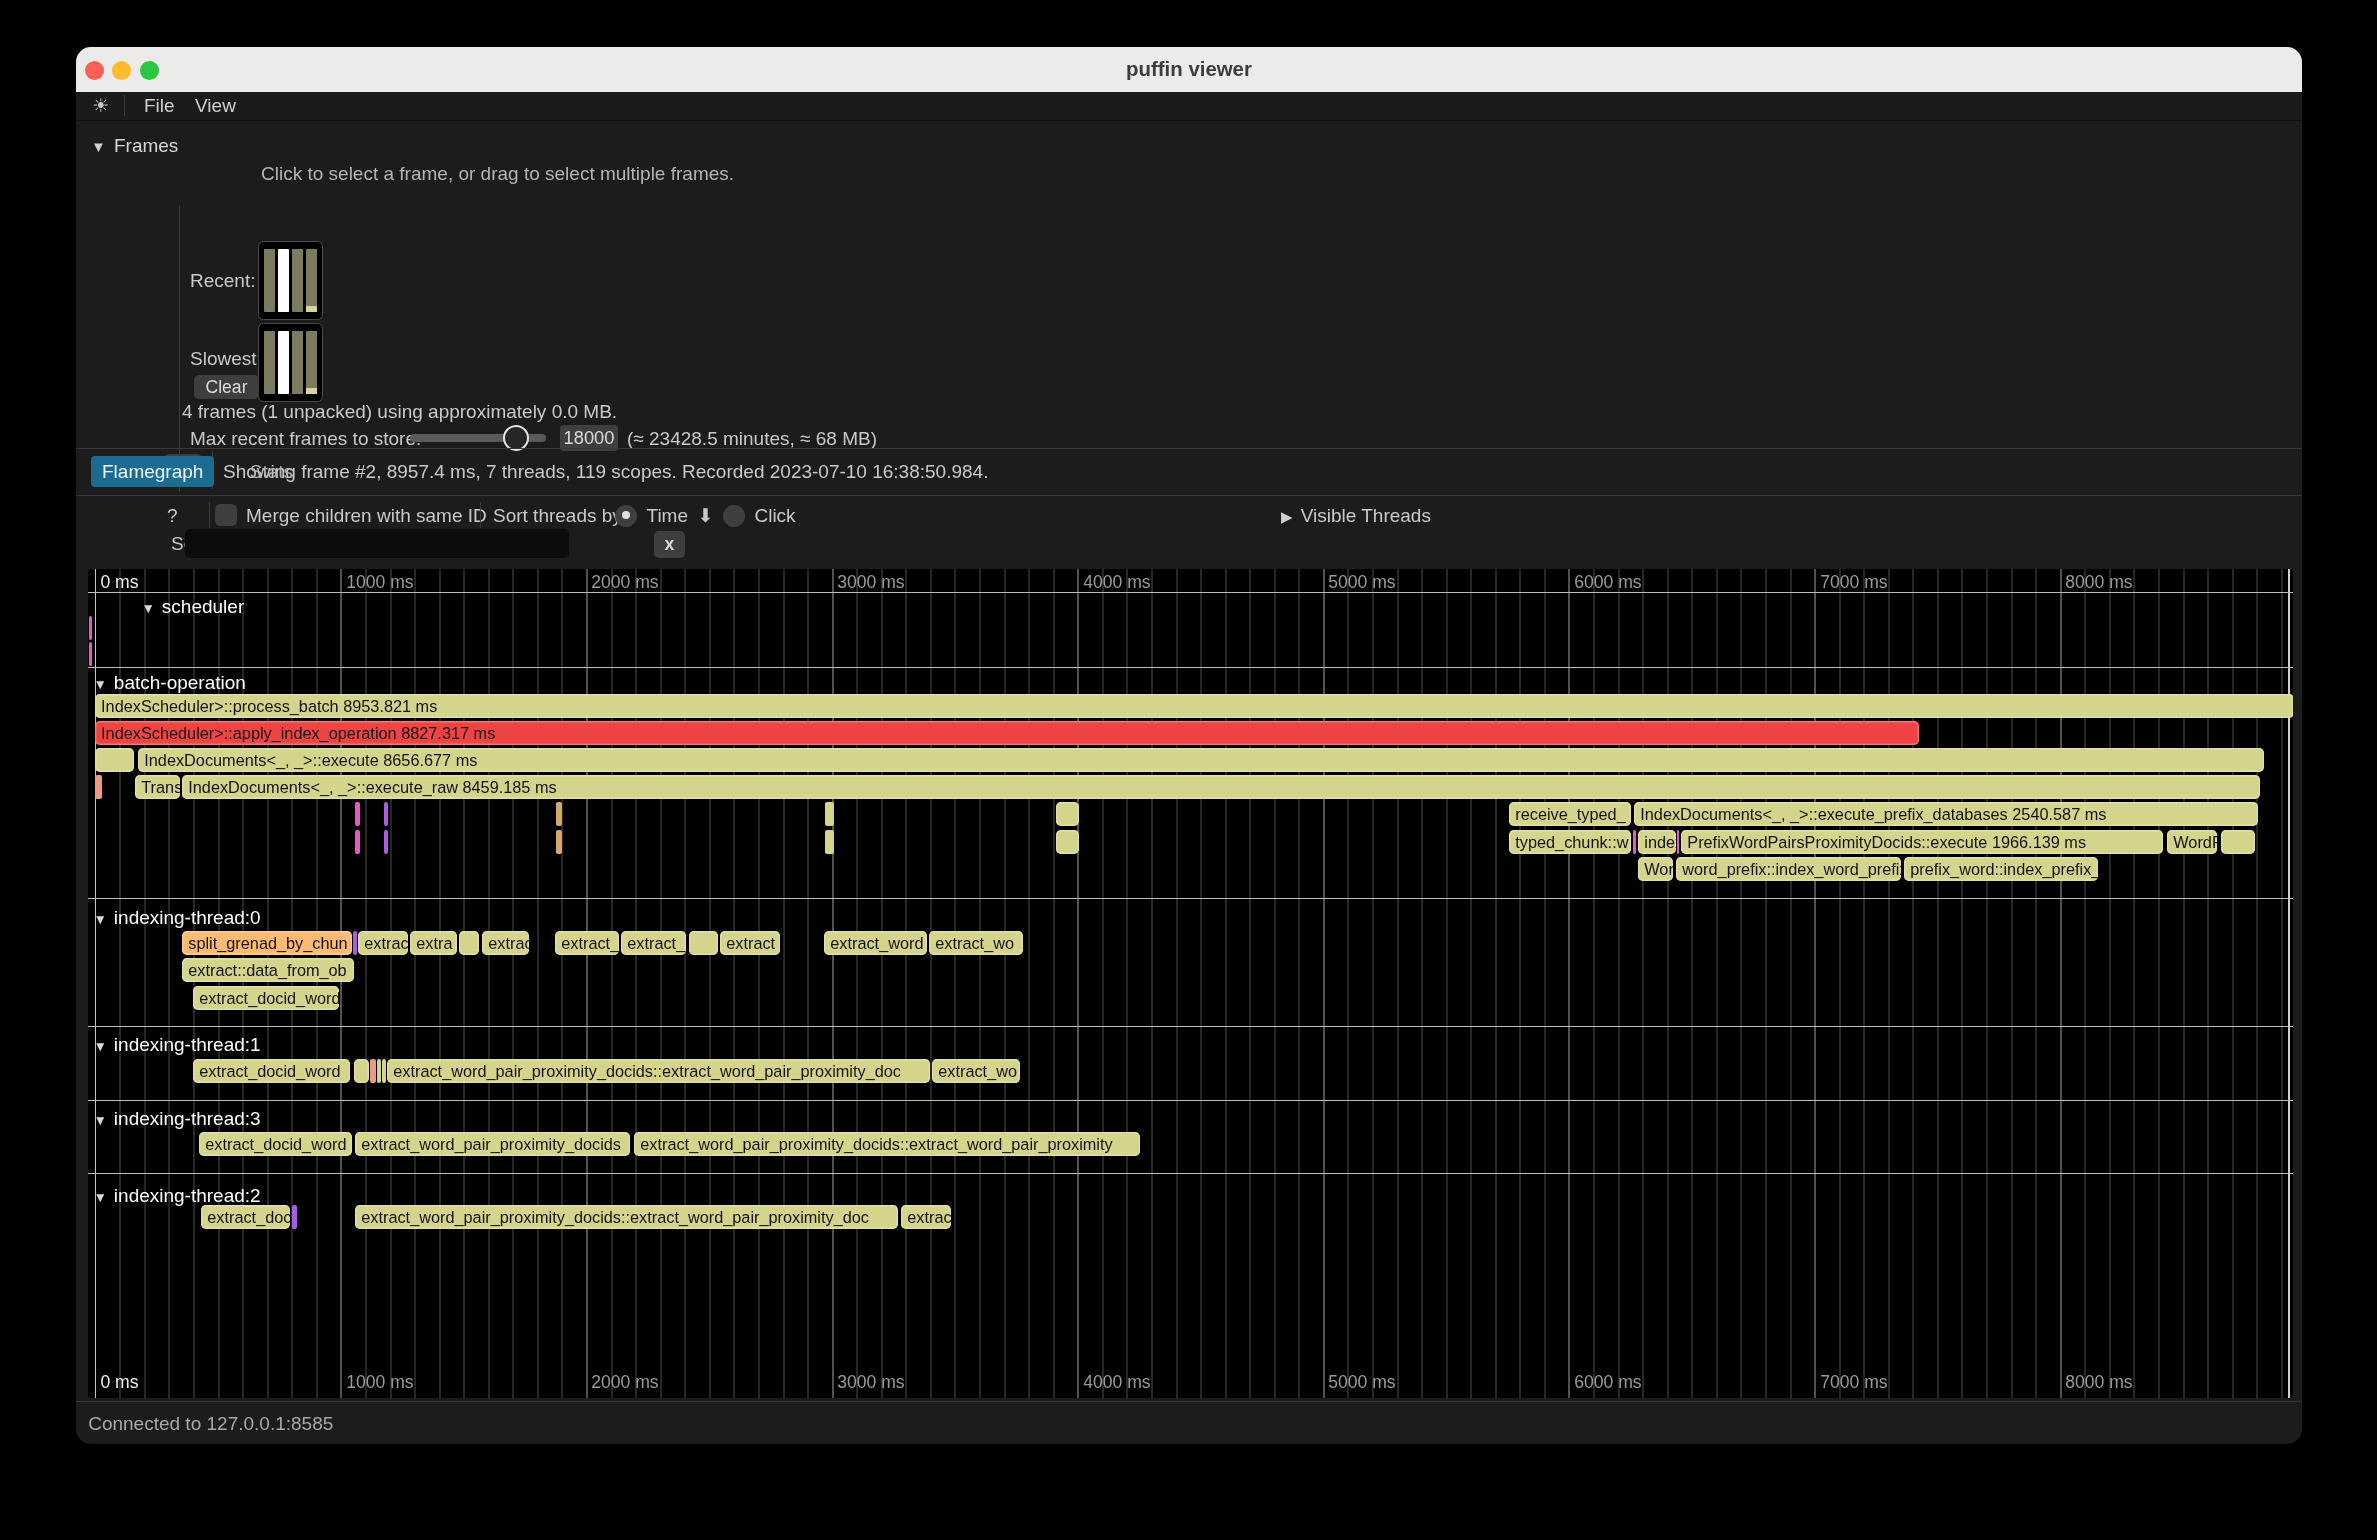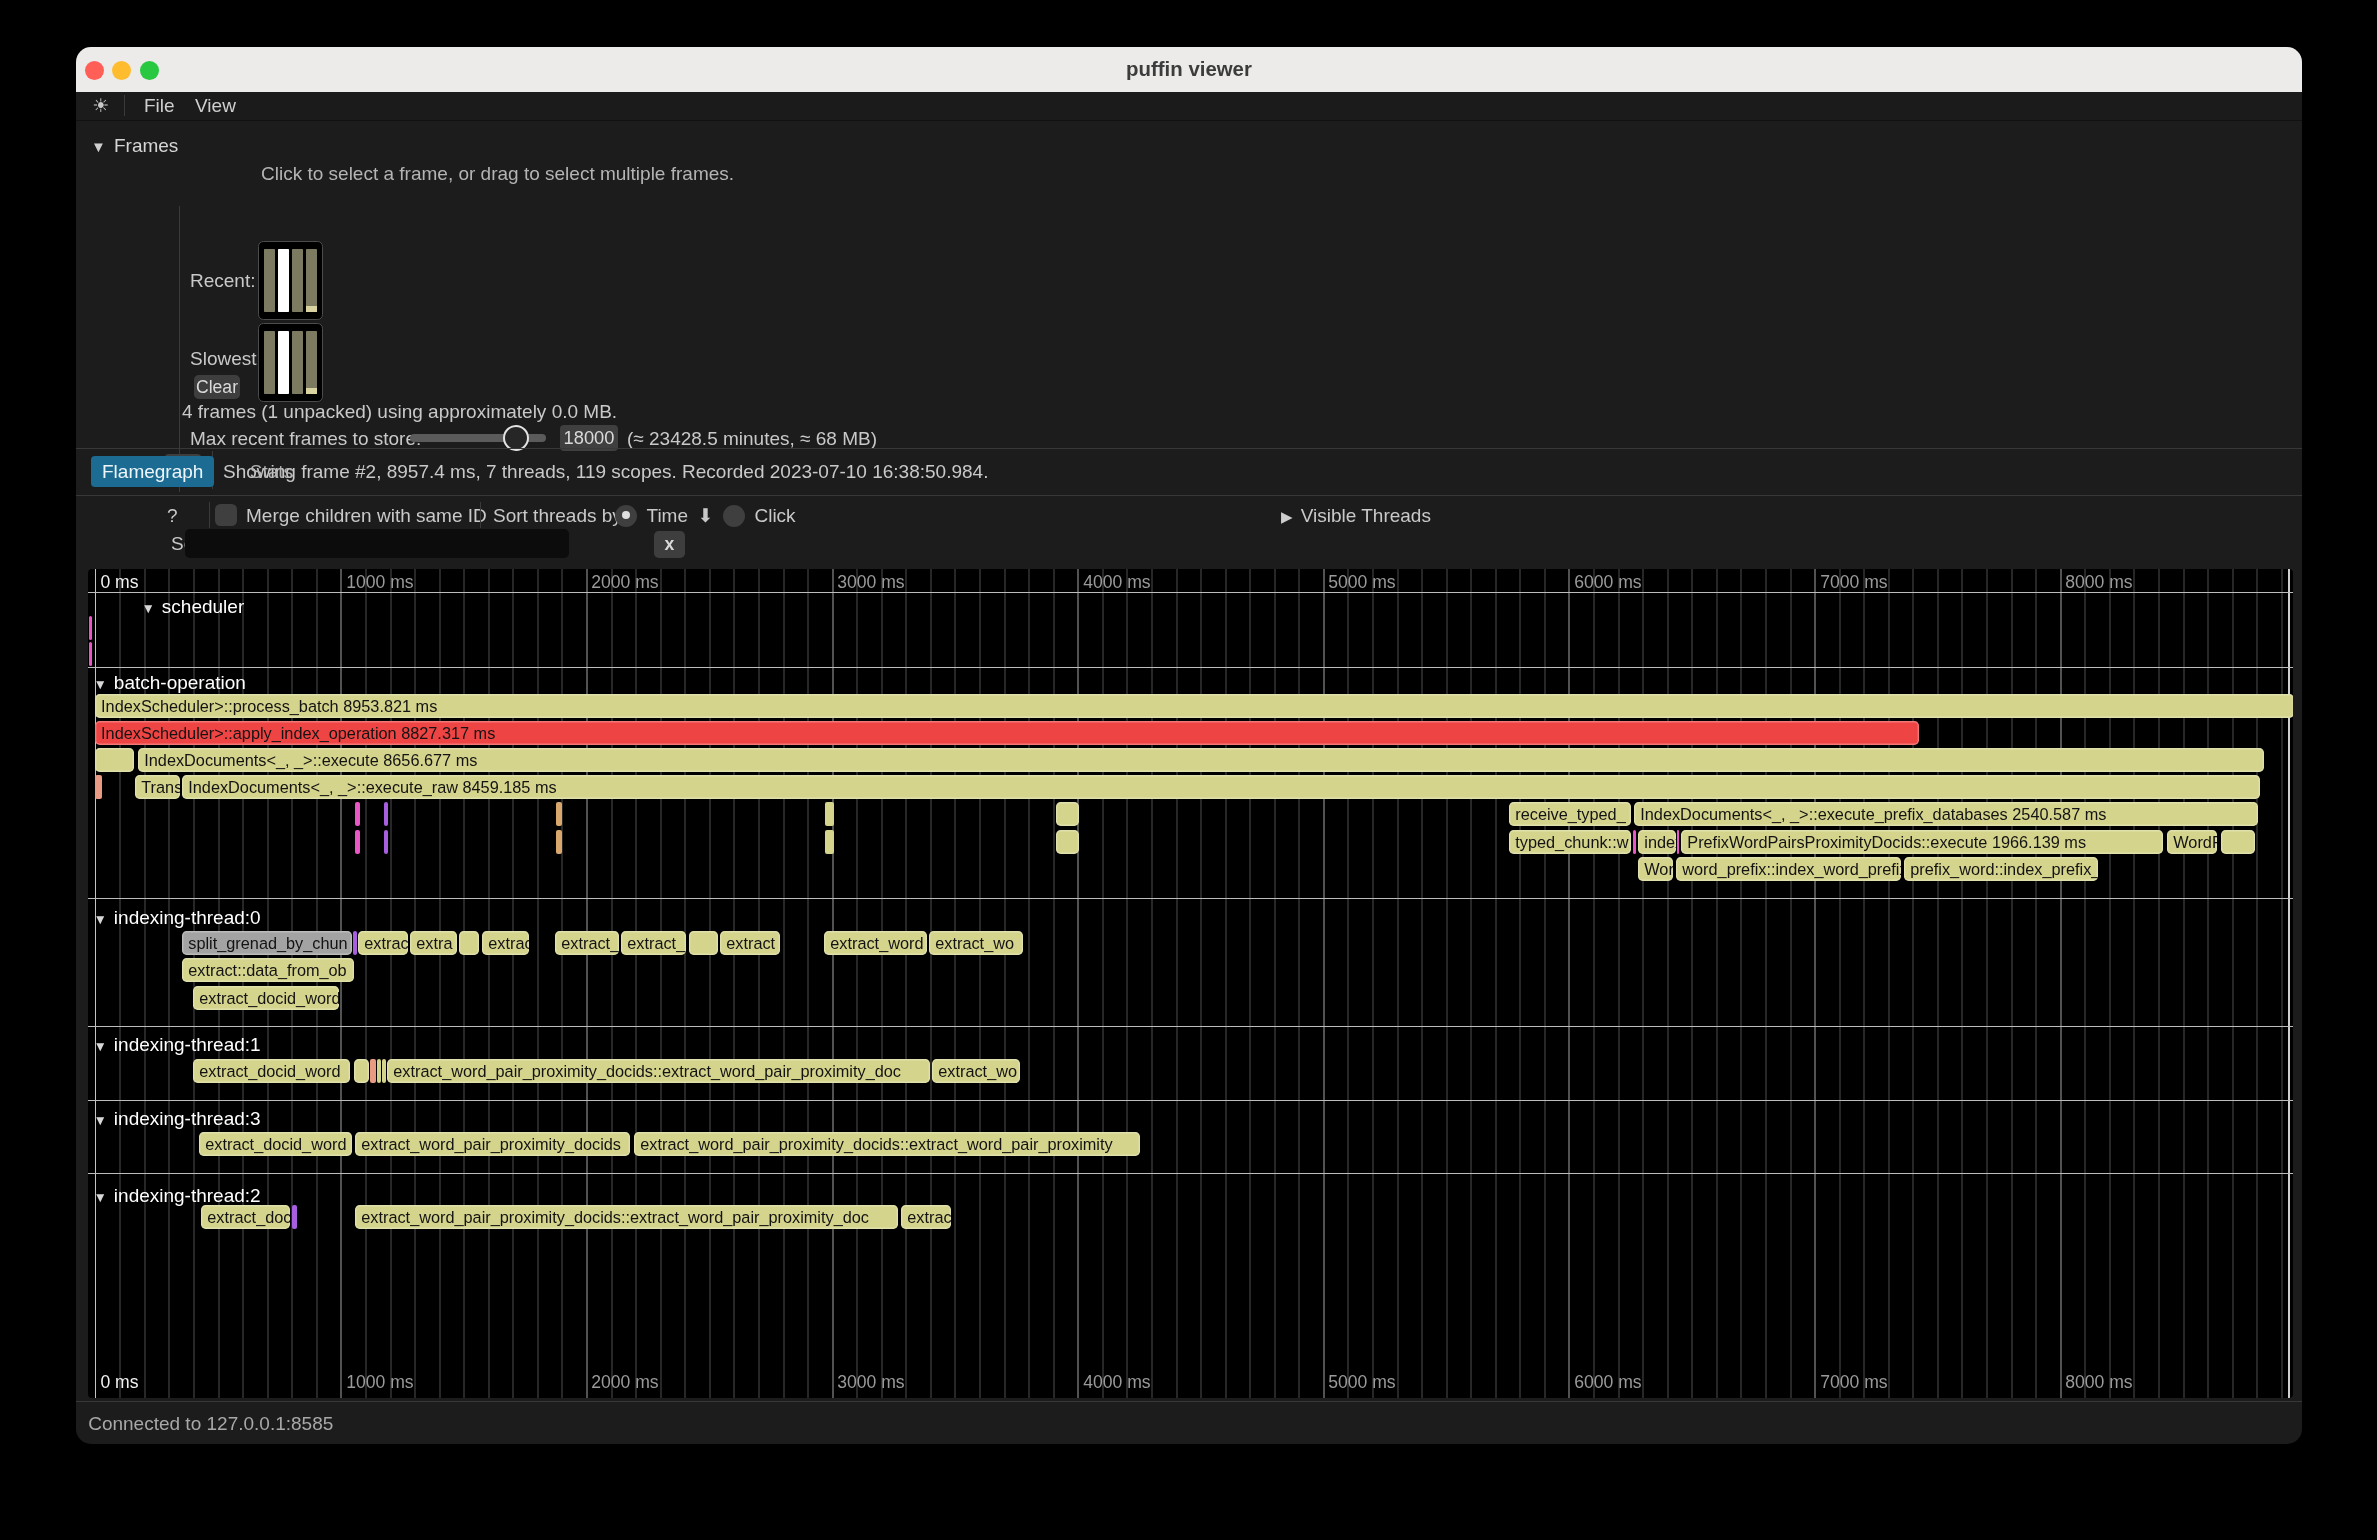--- a/index.html
+++ b/index.html
@@ -87,21 +87,21 @@
     <div class="txt" style="left:114px;top:301px;">Slowest:</div>
     <div class="thumb" id="thumb-slowest" style="left:182px;top:276px;">
         <div class="col" style="background: rgb(124, 123, 97);"></div>
         <div class="col" style="background: rgb(255, 255, 255);"></div>
         <div class="col" style="background: rgb(124, 123, 97);"></div>
         <div class="col" style="background: rgb(124, 123, 97);">
           <div style="position: absolute; bottom: 0px; left: 0px; right: 0px; height: 6.1px; background: rgb(217, 211, 161);"></div>
         </div>
       </div>
 
-    <div class="btn" style="left:118px;top:328px;width:46px;height:24.4px;">Clear</div>
+    <div class="btn" style="left:118px;top:328px;width:65px;height:24.4px;">Clear</div>
     <div class="txt" style="left:106px;top:354px;">4 frames (1 unpacked) using approximately 0.0 MB.</div>
 
     <div class="txt" style="left:114px;top:381px;">Max recent frames to store:</div>
     <div class="slider-track" style="left:334px;top:387px;"></div>
     <div class="slider-knob" id="slider-knob" style="top: 378px; left: 427px;"></div>
     <div class="valuebox" style="left:484px;top:378px;">18000</div>
     <div class="txt" style="left:551px;top:381px;">(≈ 23428.5 minutes, ≈ 68 MB)</div>
 
     <div class="btn" style="left:88px;top:407px;width:38px;height:33px;font-size:16.3px;">▶</div>
     <div class="vsep" style="left:136px;top:404px;height:38px;"></div>
@@ -278,21 +278,21 @@
         <div class="bar sliver" style="left: 1545px; top: 261px; width: 2.7px; background: rgb(232, 87, 197);"></div>
         <div class="bar lab" style="left: 1550px; top: 261px; width: 38px; background: rgb(213, 212, 140);">index</div>
         <div class="bar sliver" style="left: 1589px; top: 261px; width: 2px; background: rgb(232, 87, 197);"></div>
         <div class="bar lab" style="left: 1593px; top: 261px; width: 482px; background: rgb(213, 212, 140);">PrefixWordPairsProximityDocids::execute 1966.139 ms</div>
         <div class="bar lab" style="left: 2079px; top: 261px; width: 50px; background: rgb(213, 212, 140);">WordPr</div>
         <div class="bar" style="left: 2133px; top: 261px; width: 34px; background: rgb(213, 212, 140);"></div>
         <div class="bar lab" style="left: 1550px; top: 288px; width: 35px; background: rgb(213, 212, 140);">Word</div>
         <div class="bar lab" style="left: 1588px; top: 288px; width: 225px; background: rgb(213, 212, 140);">word_prefix::index_word_prefix_</div>
         <div class="bar lab" style="left: 1816px; top: 288px; width: 194px; background: rgb(213, 212, 140);">prefix_word::index_prefix_wo</div>
         <div class="slabel" style="left: 5.4px; top: 338px;"><span class="tri">▼</span><span>indexing-thread:0</span></div>
-        <div class="bar lab" style="left: 94px; top: 362px; width: 170px; background: #a3a3a3;">split_grenad_by_chun</div>
+        <div class="bar lab" style="left: 94px; top: 362px; width: 170px; background: #fdba74;">split_grenad_by_chun</div>
         <div class="bar sliver" style="left: 265px; top: 362px; width: 3.4px; background: rgb(167, 95, 224);"></div>
         <div class="bar lab" style="left: 270px; top: 362px; width: 50px; background: rgb(213, 212, 140);">extract</div>
         <div class="bar lab" style="left: 322px; top: 362px; width: 47px; background: rgb(213, 212, 140);">extra</div>
         <div class="bar" style="left: 371px; top: 362px; width: 19.7px; background: rgb(213, 212, 140);"></div>
         <div class="bar lab" style="left: 394px; top: 362px; width: 47px; background: rgb(213, 212, 140);">extrac</div>
         <div class="bar lab" style="left: 467px; top: 362px; width: 64px; background: rgb(213, 212, 140);">extract_</div>
         <div class="bar lab" style="left: 533px; top: 362px; width: 65px; background: rgb(213, 212, 140);">extract_</div>
         <div class="bar" style="left: 601px; top: 362px; width: 28.5px; background: rgb(213, 212, 140);"></div>
         <div class="bar lab" style="left: 632px; top: 362px; width: 60px; background: rgb(213, 212, 140);">extract</div>
         <div class="bar lab" style="left: 736px; top: 362px; width: 103px; background: rgb(213, 212, 140);">extract_word</div>

